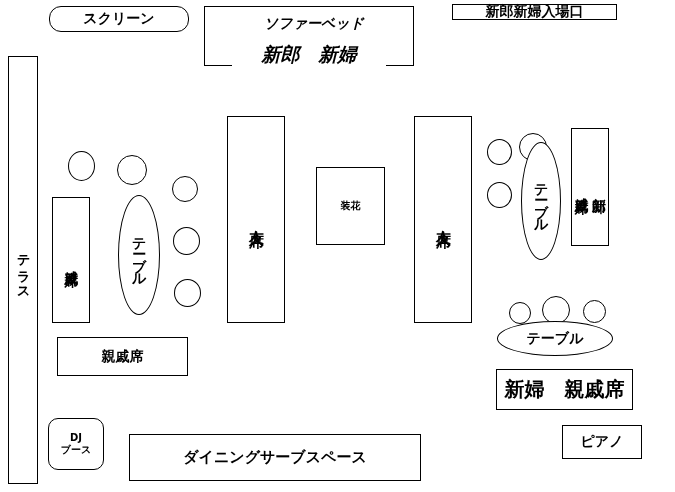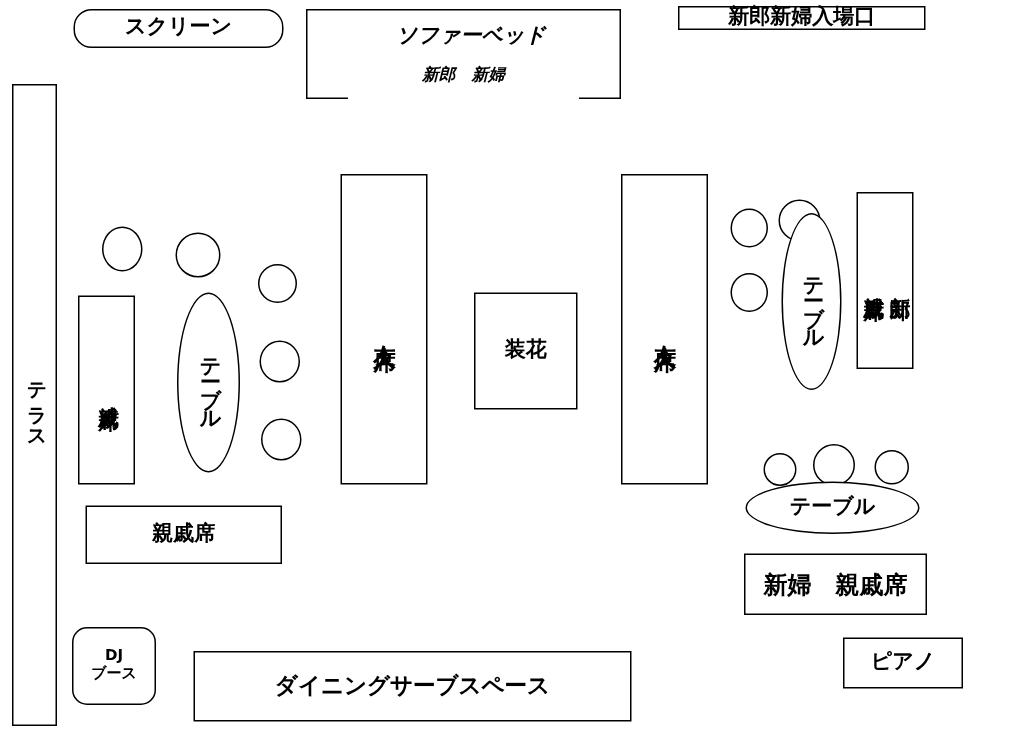--- a/index.html
+++ b/index.html
@@ -94,32 +94,32 @@
 
     <div class="sb-edge" style="left:0; top:0; width:1px; height:60px;"></div>
 
     <div class="sb-edge" style="right:0; top:0; width:1px; height:60px;"></div>
 
     <div class="sb-edge" style="left:0; bottom:0; width:28px; height:1px;"></div>
 
     <div class="sb-edge" style="right:0; bottom:0; width:28px; height:1px;"></div>
 
     <div class="sb-label" style="top:9px; font-size:14px;padding-left:10px;">ソファーベッド</div>
-    <div class="sb-label" style="top:36px; font-size:11px;">新郎　新婦</div>
+    <div class="sb-label" style="top:36px; font-size:19px;">新郎　新婦</div>
   </div>
 
   <div class="shape" style="left:452px; top:4px; width:165px; height:16px; font-size:14px;">
     <span>新郎新婦入場口</span>
   </div>
 
   <div class="shape vtext" style="left:227px; top:116px; width:58px; height:207px; font-size:15px;">
     <span>友人席</span>
   </div>
 
-  <div class="shape" style="left:316px; top:167px; width:69px; height:78px; font-size:14px;margin-top:28px;">
+  <div class="shape" style="left:316px; top:167px; width:69px; height:78px; font-size:10px;">
     <span>装花</span>
   </div>
 
   <div class="shape vtext" style="left:414px; top:116px; width:58px; height:207px; font-size:15px;">
     <span>友人席</span>
   </div>
 
   <div class="shape vtext" style="left:52px; top:197px; width:38px; height:126px; font-size:14px;">
     <span>親戚席</span>
   </div>
@@ -152,21 +152,21 @@
   </div>
 
   <div class="chair" style="left:509px; top:302px; width:22px; height:22px;"></div>
   <div class="chair" style="left:542px; top:296px; width:28px; height:28px;"></div>
   <div class="chair" style="left:583px; top:300px; width:23px; height:23px;"></div>
 
   <div class="shape oval" style="left:497px; top:321px; width:116px; height:35px; font-size:14px;">
     <span>テーブル</span>
   </div>
 
-  <div class="shape" style="left:496px; top:369px; width:122px; height:41px; font-size:16px;">
+  <div class="shape" style="left:496px; top:369px; width:137px; height:41px; font-size:20px;">
     <span>新婦　親戚席</span>
   </div>
 
   <div class="shape rounded-sm" style="left:48px; top:418px; width:56px; height:52px; font-size:10px;">
     <span>DJ
 ブース</span>
   </div>
 
   <div class="shape" style="left:118px; top:434px; width:292px; height:47px; font-size:15px;margin-left:11px;">
     <span>ダイニングサーブスペース</span>

